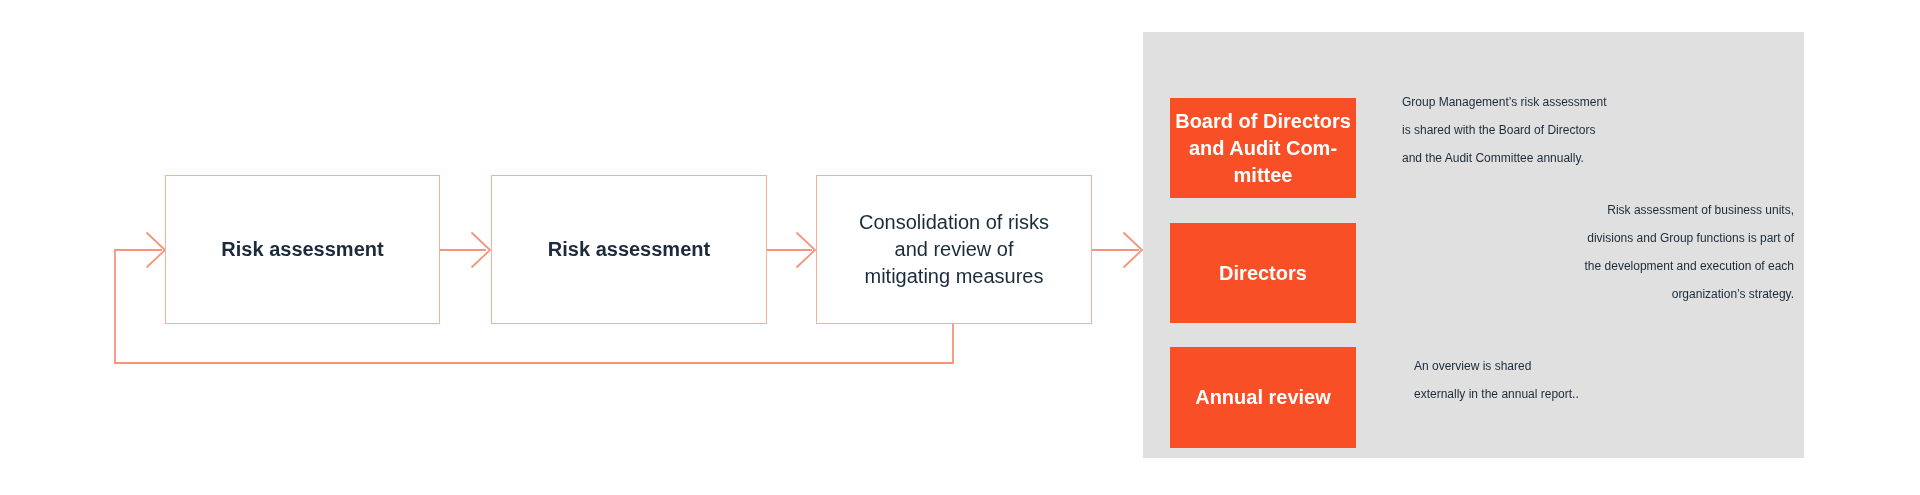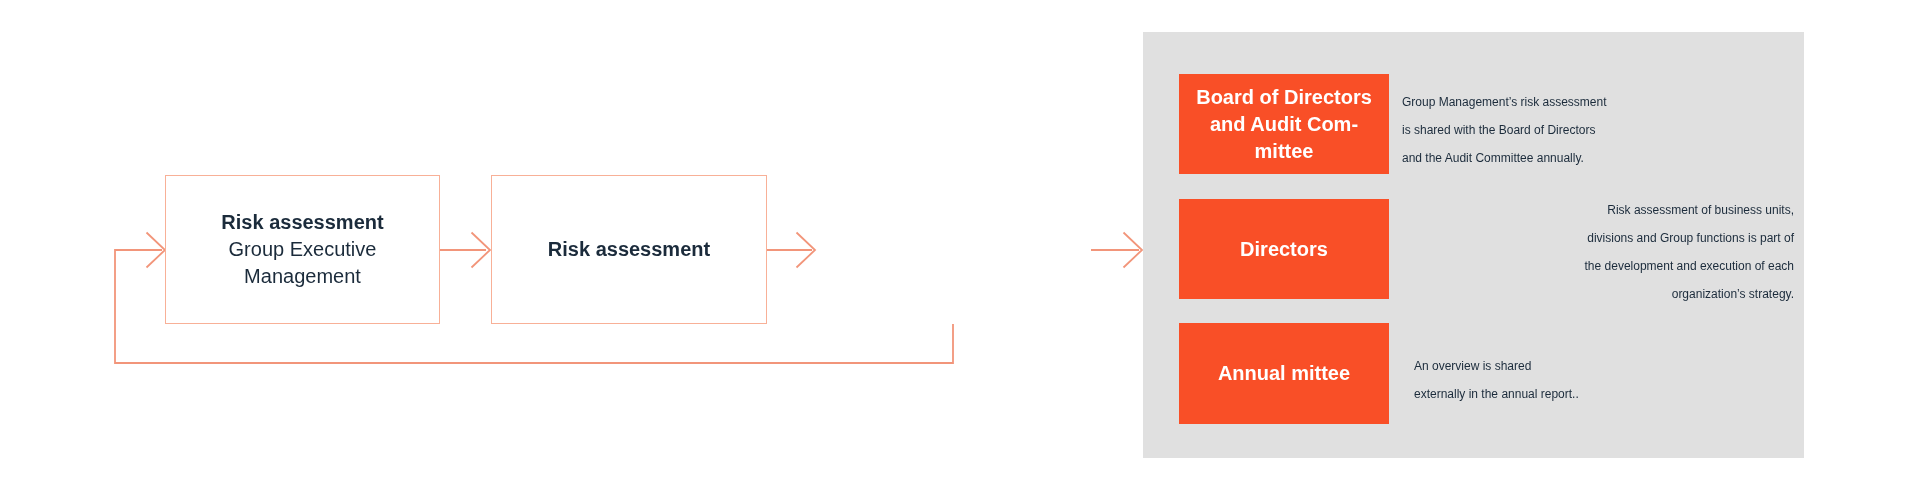--- a/index.html
+++ b/index.html
@@ -53,32 +53,33 @@
   .legend-panel {
     position: absolute;
     left: 1143px;
     top: 32px;
     width: 661px;
     height: 426px;
     background: var(--panel-gray, #e0e0e0);
   }
   .legend-box {
     position: absolute;
-    left: 36px;
-    width: 210px;
+    left: 27px;
+    width: 186px;
     background: var(--accent-orange, #f94f27);
     color: var(--text-white, #ffffff);
     font-weight: bold;
     font-size: 20px;
     line-height: 27px;
     display: flex;
     align-items: center;
     justify-content: center;
     text-align: center;
     white-space: pre-line;
+    margin-top: 24px;
   }
   #legend-box-board    { top: 42px;  height: 100px; }
   #legend-box-strategy { top: 167px; height: 100px; }
   #legend-box-annual   { top: 291px; height: 101px; }
 
   .legend-desc {
     position: absolute;
     left: 259px;
     width: 392px;
     color: var(--text-dark, #1b2b3b);
@@ -103,43 +104,47 @@
       <path d="M1091,250 L1139,250"></path>
       <path d="M146.5,232.5 L165,250 L146.5,267.5"></path>
       <path d="M471.5,232.5 L490,250 L471.5,267.5"></path>
       <path d="M796.5,232.5 L815,250 L796.5,267.5"></path>
       <path d="M1123.5,232.5 L1142,250 L1123.5,267.5"></path>
     </g>
   </svg>
 
   <div class="flow-box" id="flow-box-1">
     <div class="flow-title">Risk assessment</div>
-    <div class="flow-body">Group Executive
-Management</div>
   </div>
 
   <div class="flow-box" id="flow-box-2">
     <div class="flow-title">Risk assessment</div>
   </div>
 
+  <div class="flow-box" id="flow-box-3">
+
+    <div class="flow-body">Consolidation of risks
+and review of
+mitigating measures</div>
+  </div>
 
   <div class="legend-panel">
 
     <div class="legend-box" id="legend-box-board">Board of Directors
 and Audit Com-
 mittee</div>
     <div class="legend-desc" id="legend-desc-board">Group Management’s risk assessment
 is shared with the Board of Directors
 and the Audit Committee annually.</div>
 
     <div class="legend-box" id="legend-box-strategy">Directors</div>
     <div class="legend-desc" id="legend-desc-strategy">Risk assessment of business units,
 divisions and Group functions is part of
 the development and execution of each
 organization’s strategy.</div>
 
-    <div class="legend-box" id="legend-box-annual">Annual mittee</div>
+    <div class="legend-box" id="legend-box-annual">Annual review</div>
     <div class="legend-desc" id="legend-desc-annual">An overview is shared
 externally in the annual report..</div>
 
   </div>
 
 </div>
 
 </body></html>

